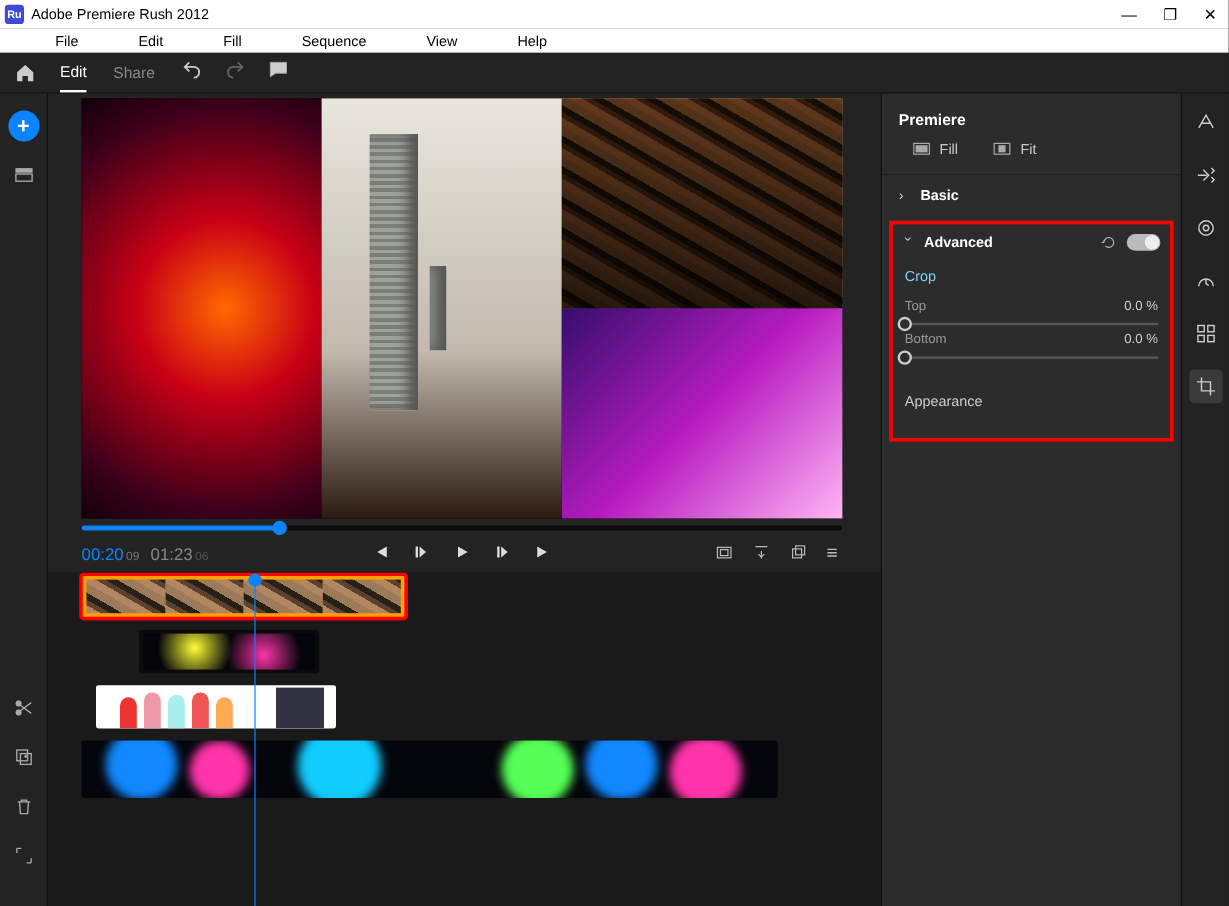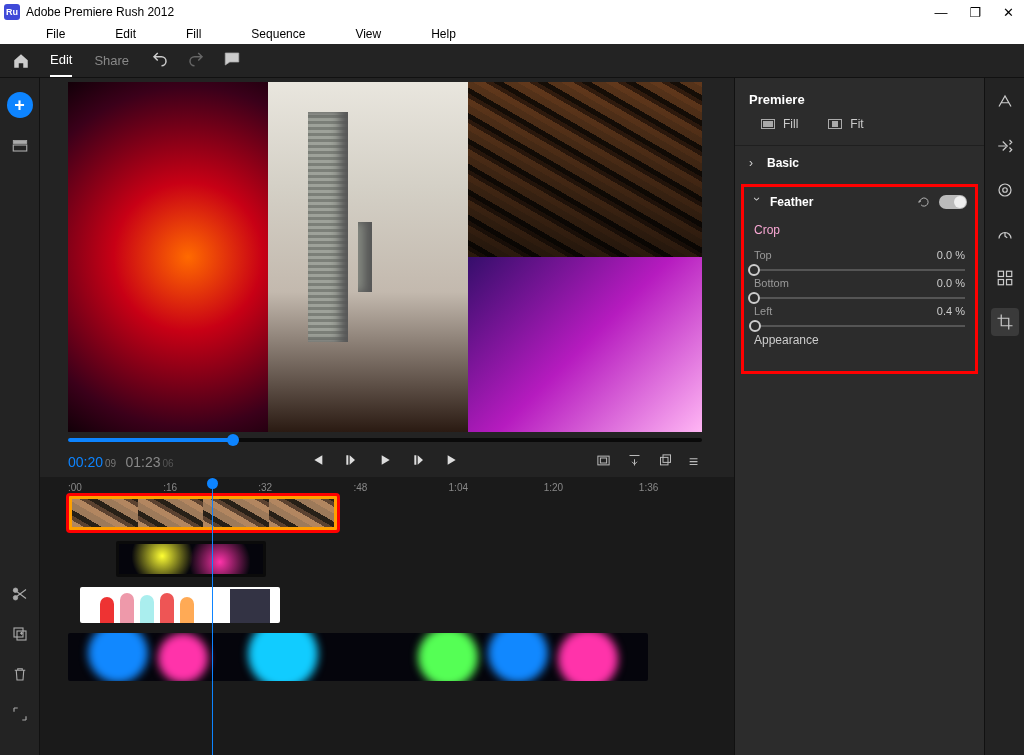--- a/index.html
+++ b/index.html
@@ -94,27 +94,27 @@
 .section-row { display:flex; align-items:center; padding:10px 14px; gap:8px; border-top:1px solid #1f1f1f;}
 .section-row .chev { width:10px;}
 .section-row .label { flex:1; font-weight:600; color:#fff;}
 .section-row svg.reset { width:14px; height:14px; stroke:#bbb; fill:none; stroke-width:1.6;}
 .toggle { width:28px; height:14px; border-radius:7px; background:#888; position:relative;}
 .toggle.on { background:#bbb;}
 .toggle .knob { position:absolute; top:1px; width:12px; height:12px; border-radius:50%; background:#2b2b2b;}
 .toggle.on .knob { right:1px; background:#eee;}
 
 .advanced-box { border:3px solid #ff0000; margin:4px 6px 6px; padding:6px 8px 18px;}
-.sub-label { color:#f9a8d4; padding:6px 0 6px 2px;}
+.sub-label { color:#7dd3fc; padding:6px 0 6px 2px;}
 .slider-row { padding:6px 2px 0;}
 .slider-row .hdr { display:flex; justify-content:space-between; color:#999; font-size:11px;}
 .slider-row .hdr .val { color:#ccc;}
 .slider-track { height:2px; background:#555; margin-top:8px; position:relative;}
 .slider-thumb { position:absolute; top:-5px; width:12px; height:12px; border:2px solid #ccc; border-radius:50%; background:#2c2c2c;}
-.appearance-label { color:#ccc;}
+.appearance-label { margin-top:22px; color:#ccc;}
 
 .righttools { width:40px; background:#232323; display:flex; flex-direction:column; align-items:center; padding-top:10px; gap:16px; border-left:1px solid #111;}
 .righttools .tool { width:28px; height:28px; display:flex; align-items:center; justify-content:center; border-radius:4px;}
 .righttools .tool.active { background:#3a3a3a;}
 .righttools svg { width:18px; height:18px; fill:none; stroke:#ccc; stroke-width:1.6;}
 
 </style>
 </head>
 <body>
 
@@ -234,29 +234,20 @@
             </svg></span>
         <span><svg viewBox="0 0 24 24">
               <rect x="4" y="7" width="12" height="12"></rect>
               <rect x="8" y="3" width="12" height="12"></rect>
             </svg></span>
         <span style="color:#bbb;font-size:16px;">≡</span>
       </div>
     </div>
 
     <div class="timeline">
-      <div class="ruler">
-        <span>:00</span>
-        <span>:16</span>
-        <span>:32</span>
-        <span>:48</span>
-        <span>1:04</span>
-        <span>1:20</span>
-        <span>1:36</span>
-      </div>
       <div class="playhead"></div>
 
       <div class="track">
         <div class="clip sel" style="left:0;width:270px;">
           <div class="inner">
               <div class="thumb"></div>
               <div class="thumb"></div>
               <div class="thumb"></div>
               <div class="thumb"></div>
             </div>
@@ -303,21 +294,21 @@
         </div>
     </div>
     <div class="section-row">
       <span class="chev">›</span>
       <span class="label">Basic</span>
     </div>
 
     <div class="advanced-box">
       <div class="section-row" style="border:0;padding:2px 0 8px">
         <span class="chev" style="transform:rotate(90deg);display:inline-block">›</span>
-        <span class="label">Feather</span>
+        <span class="label">Advanced</span>
         <svg class="reset" viewBox="0 0 24 24">
             <path d="M5 12a7 7 0 1 1 2 5M5 12H2m3 0V9"></path>
           </svg>
         <div class="toggle on">
             <div class="knob"></div>
           </div>
       </div>
       <div class="sub-label">Crop</div>
 
       <div class="slider-row">
@@ -331,29 +322,20 @@
       </div>
       <div class="slider-row">
         <div class="hdr">
             <span>Bottom</span>
             <span class="val"><span>0.0</span> <span>%</span></span>
           </div>
         <div class="slider-track">
             <div class="slider-thumb" style="left:calc(0% - 6px)"></div>
           </div>
       </div>
-      <div class="slider-row">
-        <div class="hdr">
-            <span>Left</span>
-            <span class="val"><span>0.4</span> <span>%</span></span>
-          </div>
-        <div class="slider-track">
-            <div class="slider-thumb" style="left:calc(0.4% - 6px)"></div>
-          </div>
-      </div>
 
       <div class="sub-label appearance-label">Appearance</div>
     </div>
   </div>
 
   <div class="righttools">
     <div class="tool">
         <svg viewBox="0 0 24 24">
           <path d="M4 18 12 4l8 14M7 13h10"></path>
         </svg>

